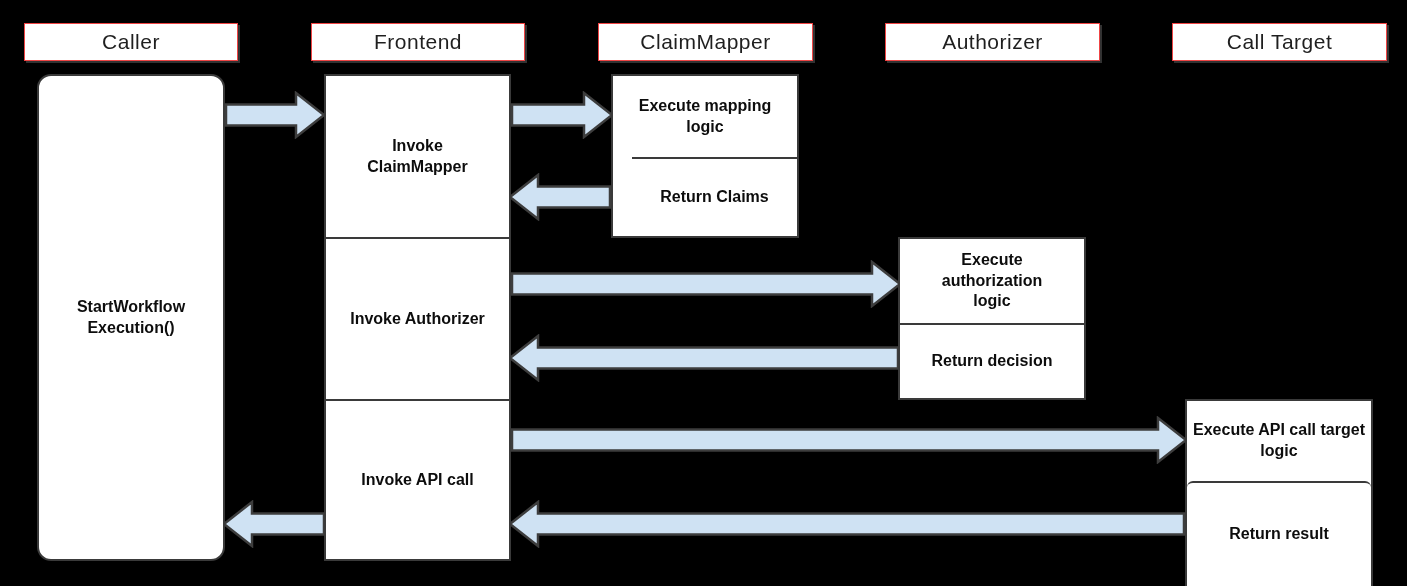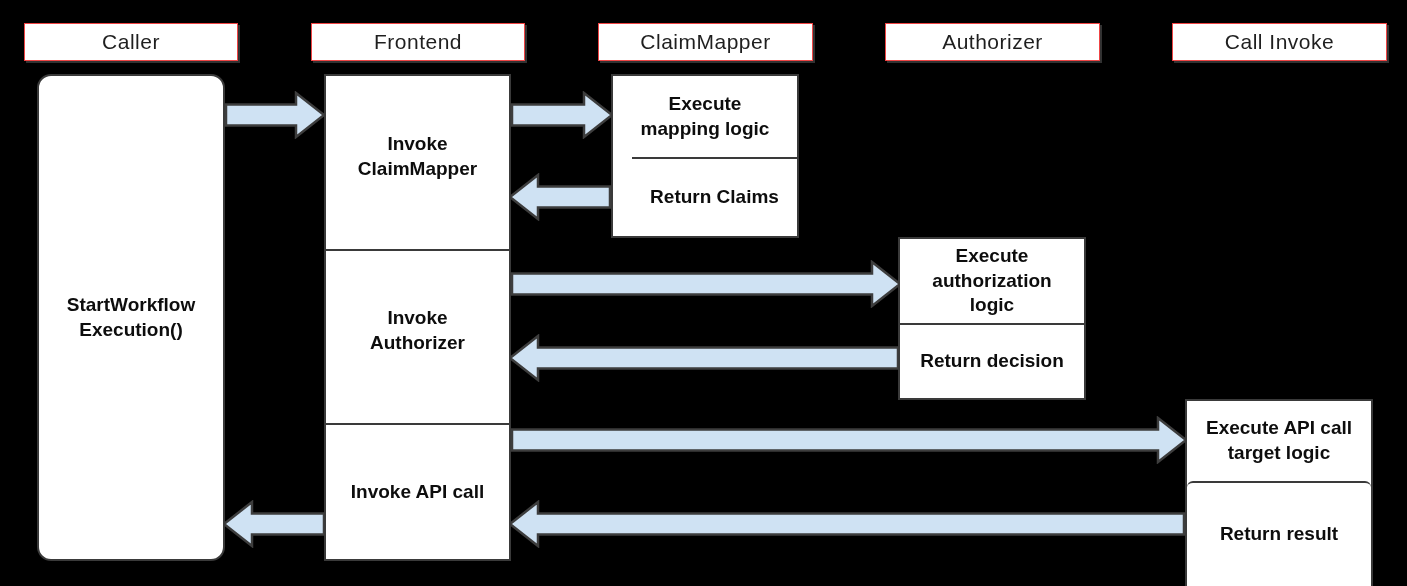--- a/index.html
+++ b/index.html
@@ -37,21 +37,21 @@
     z-index: 2;
     display: flex;
     flex-direction: column;
   }
   .activation .section {
     display: flex;
     align-items: center;
     justify-content: center;
     text-align: center;
     font-weight: 700;
-    font-size: 19px;
+    font-size: 16px;
     line-height: 1.3;
     color: #0d0d0d;
     padding: 4px 6px;
   }
   .activation .section + .section { border-top: 2px solid #3a3a3a; }
   .label-narrow { display: inline-block; max-width: 140px; }
   
   .arrow { position: absolute; z-index: 1; display: block; }
   .arrow polygon {
     fill: #cfe2f3;
@@ -71,30 +71,30 @@
   <div class="lifeline-header" style="left:311px; width:214px;">
       <span>Frontend</span>
     </div>
   <div class="lifeline-header" style="left:598px; width:215px;text-align:center;">
       <span>ClaimMapper</span>
     </div>
   <div class="lifeline-header" style="left:885px; width:215px;">
       <span>Authorizer</span>
     </div>
   <div class="lifeline-header" style="left:1172px;width:215px;">
-      <span>Call Invoke</span>
+      <span>Call Target</span>
     </div>
 
   <div class="activation" style="left:37px; top:74px; width:188px; height:487px;border-radius:14px;">
     <div class="section" style="flex:1;">
       <span>StartWorkflow Execution()</span>
     </div>
   </div>
 
-  <div class="activation" style="left:324px; top:74px; width:187px; height:487px;gap:12px;">
+  <div class="activation" style="left:324px; top:74px; width:187px; height:487px;">
     <div class="section" style="height:161px;">
       <span class="label-narrow">Invoke ClaimMapper</span>
     </div>
     <div class="section" style="height:162px;">
       <span class="label-narrow">Invoke Authorizer</span>
     </div>
     <div class="section" style="flex:1;">
       <span>Invoke API call</span>
     </div>
   </div>

